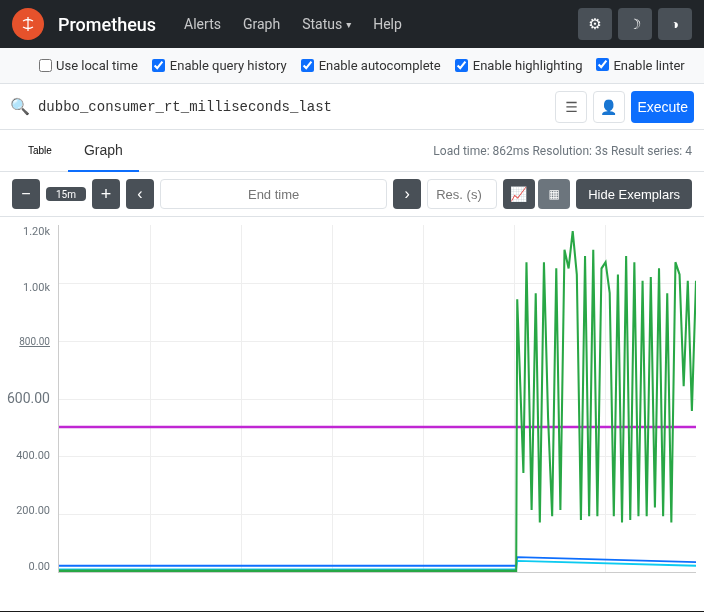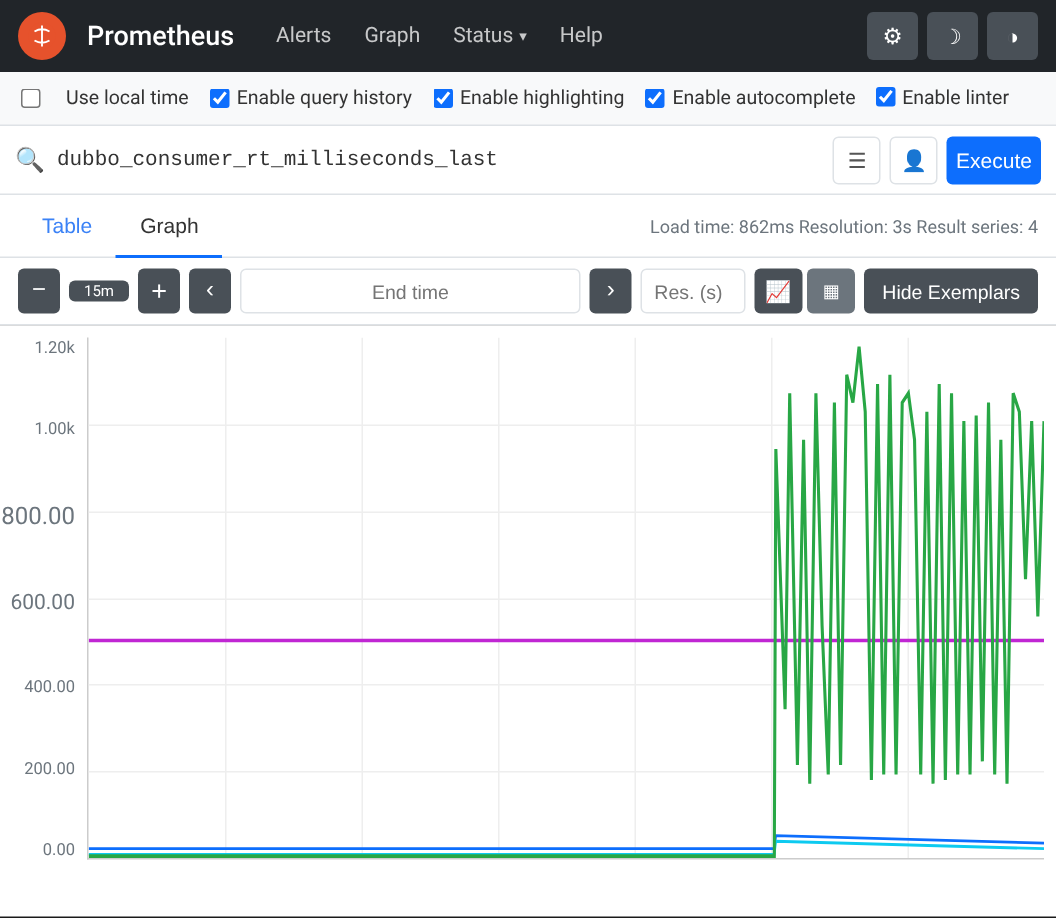--- a/index.html
+++ b/index.html
@@ -26,54 +26,54 @@
     <a style="color:rgba(255,255,255,0.75);font-size:14px;padding:6px 10px;border-radius:4px;cursor:pointer;text-decoration:none;">Help</a>
   </nav>
   <div style="margin-left:auto;display:flex;gap:6px;">
     <button style="width:34px;height:32px;background:#495057;border:none;border-radius:4px;color:#fff;cursor:pointer;font-size:15px;">⚙</button>
     <button style="width:34px;height:32px;background:#495057;border:none;border-radius:4px;color:#fff;cursor:pointer;font-size:14px;">☽</button>
     <button style="width:34px;height:32px;background:#495057;border:none;border-radius:4px;color:#fff;cursor:pointer;font-size:14px;">◑</button>
   </div>
 </div>
 
 <div style="background:#f8f9fa;border-bottom:1px solid #dee2e6;display:flex;align-items:center;padding:5px 14px;gap:14px;height:36px;flex-wrap:nowrap;">
-  <label style="display:flex;align-items:center;gap:17px;font-size:13px;color:#333;white-space:nowrap;cursor:pointer;">
+  <label style="display:flex;align-items:center;gap:4px;font-size:13px;color:#333;white-space:nowrap;cursor:pointer;margin-left:25px;">
     <input type="checkbox" style="">
     <span>Use local time</span>
   </label>
   <label style="display:flex;align-items:center;gap:5px;font-size:13px;color:#333;white-space:nowrap;cursor:pointer;">
     <input type="checkbox" checked="" style="accent-color: rgb(13, 110, 253);">
     <span>Enable query history</span>
   </label>
   <label style="display:flex;align-items:center;gap:5px;font-size:13px;color:#333;white-space:nowrap;cursor:pointer;">
     <input type="checkbox" checked="" style="accent-color: rgb(13, 110, 253);">
-    <span>Enable highlighting</span>
+    <span>Enable autocomplete</span>
   </label>
   <label style="display:flex;align-items:center;gap:5px;font-size:13px;color:#333;white-space:nowrap;cursor:pointer;">
     <input type="checkbox" checked="" style="accent-color: rgb(13, 110, 253);">
-    <span>Enable autocomplete</span>
+    <span>Enable highlighting</span>
   </label>
   <label style="display:flex;align-items:flex-start;gap:4px;font-size:13px;color:#333;white-space:nowrap;cursor:pointer;">
     <input type="checkbox" checked="" style="accent-color: rgb(13, 110, 253);">
     <span>Enable linter</span>
   </label>
 </div>
 
 <div style="background:#fff;border-bottom:1px solid #dee2e6;display:flex;align-items:center;padding:6px 10px;gap:8px;height:46px;">
   <span style="color:#6c757d;font-size:16px;">🔍</span>
   <input type="text" style="flex: 1 1 0%; border: none; outline: none; font-size: 14px; color: rgb(51, 51, 51); font-family: &quot;Courier New&quot;, monospace; background: transparent;" value="dubbo_consumer_rt_milliseconds_last">
   <div style="display:flex;gap:6px;">
     <button style="width:32px;height:32px;background:none;border:1px solid #dee2e6;border-radius:4px;cursor:pointer;display:flex;align-items:center;justify-content:center;color:#555;font-size:14px;">☰</button>
     <button style="width:32px;height:32px;background:none;border:1px solid #dee2e6;border-radius:4px;cursor:pointer;display:flex;align-items:center;justify-content:center;color:#555;font-size:14px;">👤</button>
     <button style="background:#0d6efd;color:#fff;border:none;border-radius:4px;padding:6px 6px;font-size:14px;cursor:pointer;font-weight:500;">Execute</button>
   </div>
 </div>
 
 <div style="background:#fff;display:flex;align-items:center;padding:0 12px;border-bottom:1px solid #dee2e6;height:42px;">
-  <button style="padding:10px 16px;border:none;background:none;font-size:14px;cursor:pointer;color:#3b82f6;border-bottom:2px solid transparent;margin-bottom:-1px;height:42px;">Table</button>
+  <button style="padding:10px 16px;border:none;background:none;font-size:10px;cursor:pointer;color:#000000;border-bottom:2px solid transparent;margin-bottom:-1px;height:42px;">Table</button>
   <button style="padding:10px 16px;border:none;background:none;font-size:14px;cursor:pointer;color:#333;border-bottom:2px solid #0d6efd;margin-bottom:-1px;height:42px;font-weight:500;">Graph</button>
   <span style="margin-left:auto;font-size:12px;color:#6c757d;">Load time: 862ms   Resolution: 3s   Result series: 4</span>
 </div>
 
 <div style="background:#fff;display:flex;align-items:center;padding:7px 12px;gap:6px;border-bottom:1px solid #dee2e6;">
   <button style="background:#495057;color:#fff;border:none;border-radius:4px;width:28px;height:30px;font-size:16px;cursor:pointer;display:flex;align-items:center;justify-content:center;">−</button>
   <span style="background:#495057;color:#fff;border-radius:4px;padding:5px 10px;font-size:10px;height:14px;display:flex;align-items:center;">15m</span>
   <button style="background:#495057;color:#fff;border:none;border-radius:4px;width:28px;height:30px;font-size:18px;cursor:pointer;display:flex;align-items:center;justify-content:center;">+</button>
   <button style="background:#495057;color:#fff;border:none;border-radius:4px;width:28px;height:30px;font-size:16px;cursor:pointer;display:flex;align-items:center;justify-content:center;">‹</button>
   <input type="text" style="flex: 1 1 0%; border: 1px solid rgb(222, 226, 230); border-radius: 4px; padding: 4px 8px; font-size: 13px; color: rgb(108, 117, 125); height: 30px; text-align: center;" placeholder="End time">
@@ -86,21 +86,21 @@
   <button style="background:#495057;color:#fff;border:none;border-radius:4px;padding:5px 12px;font-size:13px;height:30px;cursor:pointer;white-space:nowrap;">Hide Exemplars</button>
 </div>
 
 <div style="position:relative;background:#fff;padding:8px 8px 38px 58px;height:calc(612px - 48px - 36px - 46px - 42px - 46px);overflow:hidden;">
 
   <div style="position:absolute;left:0;top:8px;bottom:38px;width:56px;display:flex;flex-direction:column-reverse;justify-content:space-between;align-items:flex-end;padding-right:6px;">
     <span style="font-size:11px;color:#6c757d;">0.00</span>
     <span style="font-size:11px;color:#6c757d;">200.00</span>
     <span style="font-size:11px;color:#6c757d;">400.00</span>
     <span style="font-size:14px;color:#6c757d;">600.00</span>
-    <span style="font-size:16px;color:#6c757d;">800.00</span>
+    <span style="font-size:10px;color:#6c757d;text-decoration:underline;">800.00</span>
     <span style="font-size:11px;color:#6c757d;">1.00k</span>
     <span style="font-size:11px;color:#6c757d;">1.20k</span>
   </div>
 
   <div style="position:relative;width:100%;height:100%;border-left:1px solid #ccc;border-bottom:1px solid #ccc;overflow:hidden;">
 
     <div style="position:absolute;left:0;right:0;top:16.67%;height:1px;background:#eee;"></div>
     <div style="position:absolute;left:0;right:0;top:33.33%;height:1px;background:#eee;"></div>
     <div style="position:absolute;left:0;right:0;top:50%;height:1px;background:#eee;"></div>
     <div style="position:absolute;left:0;right:0;top:66.67%;height:1px;background:#eee;"></div>

